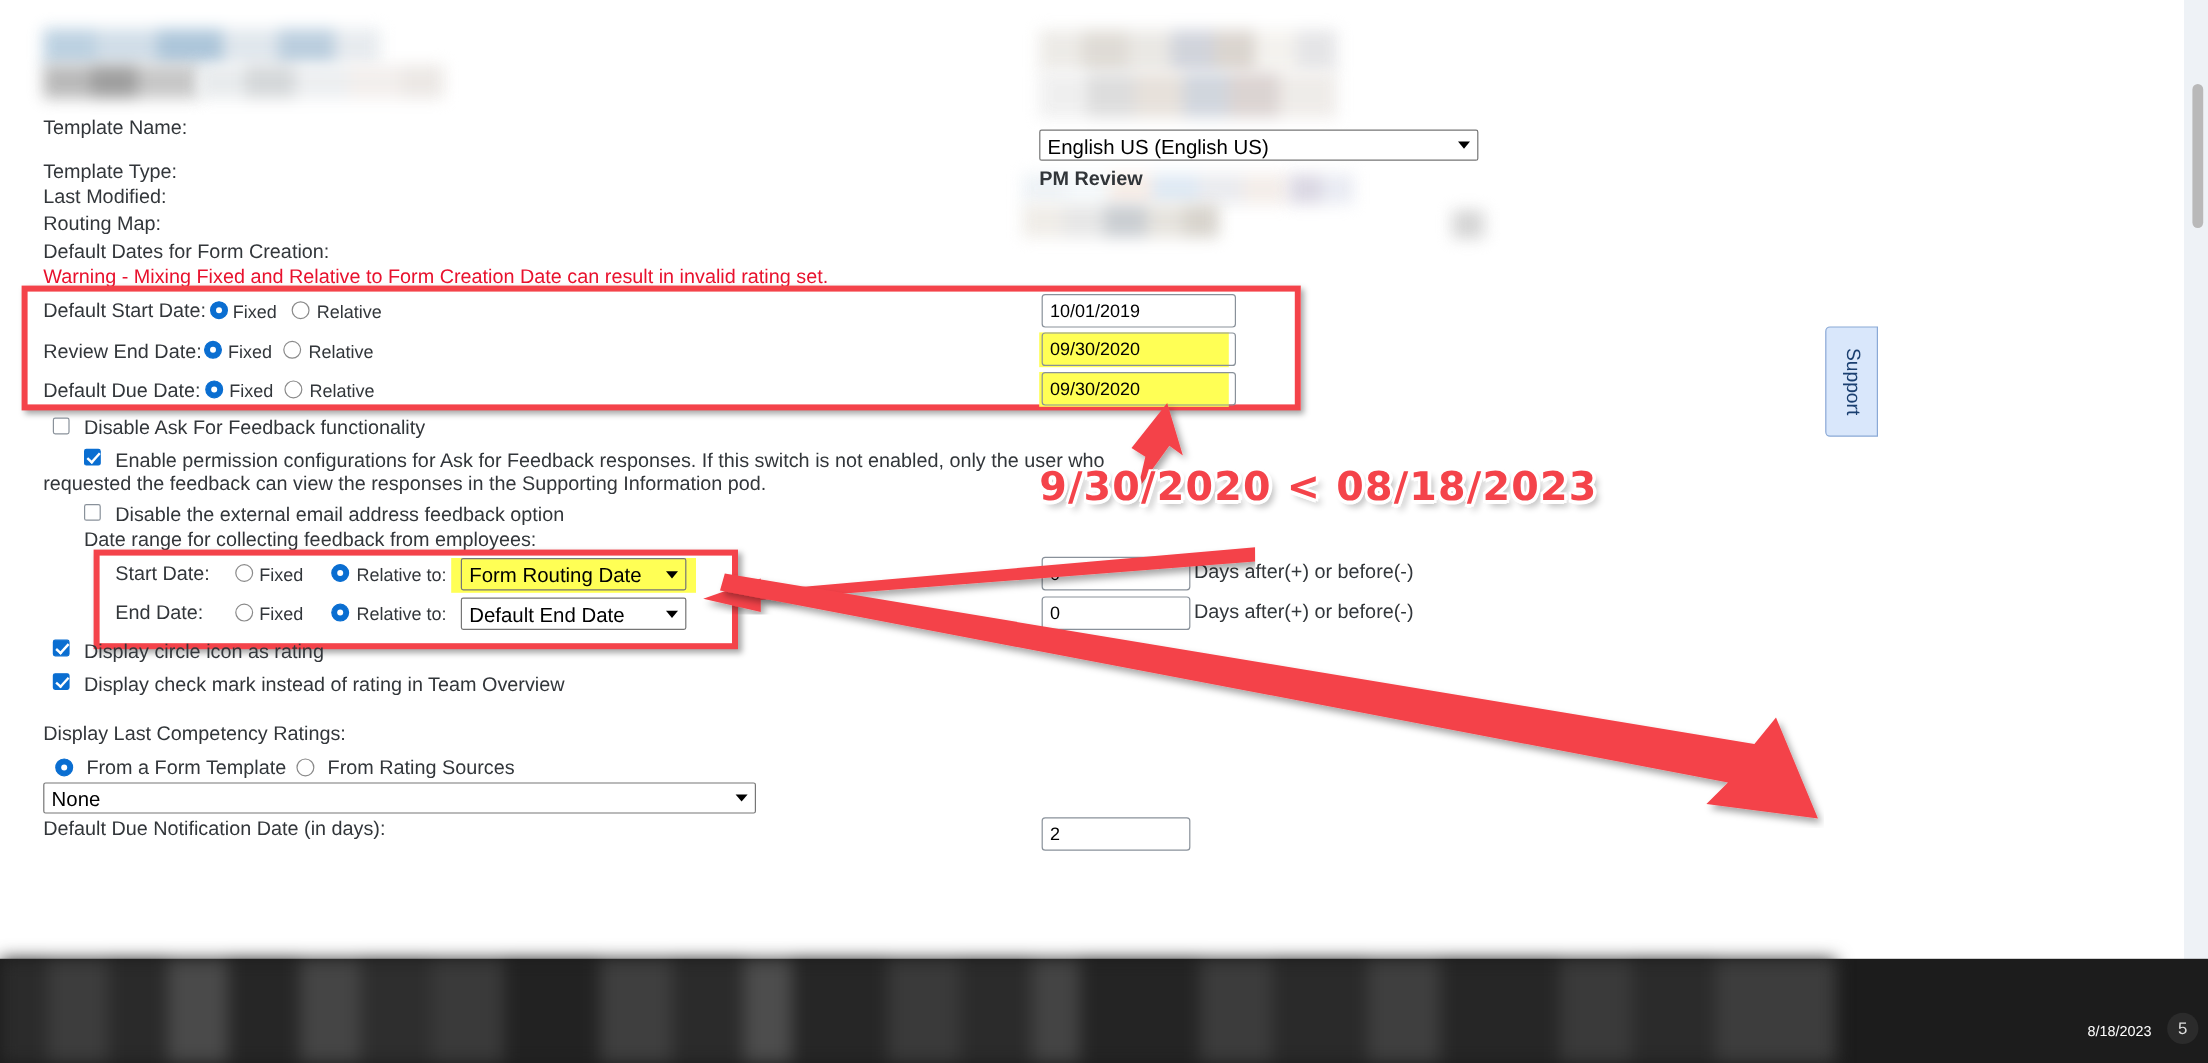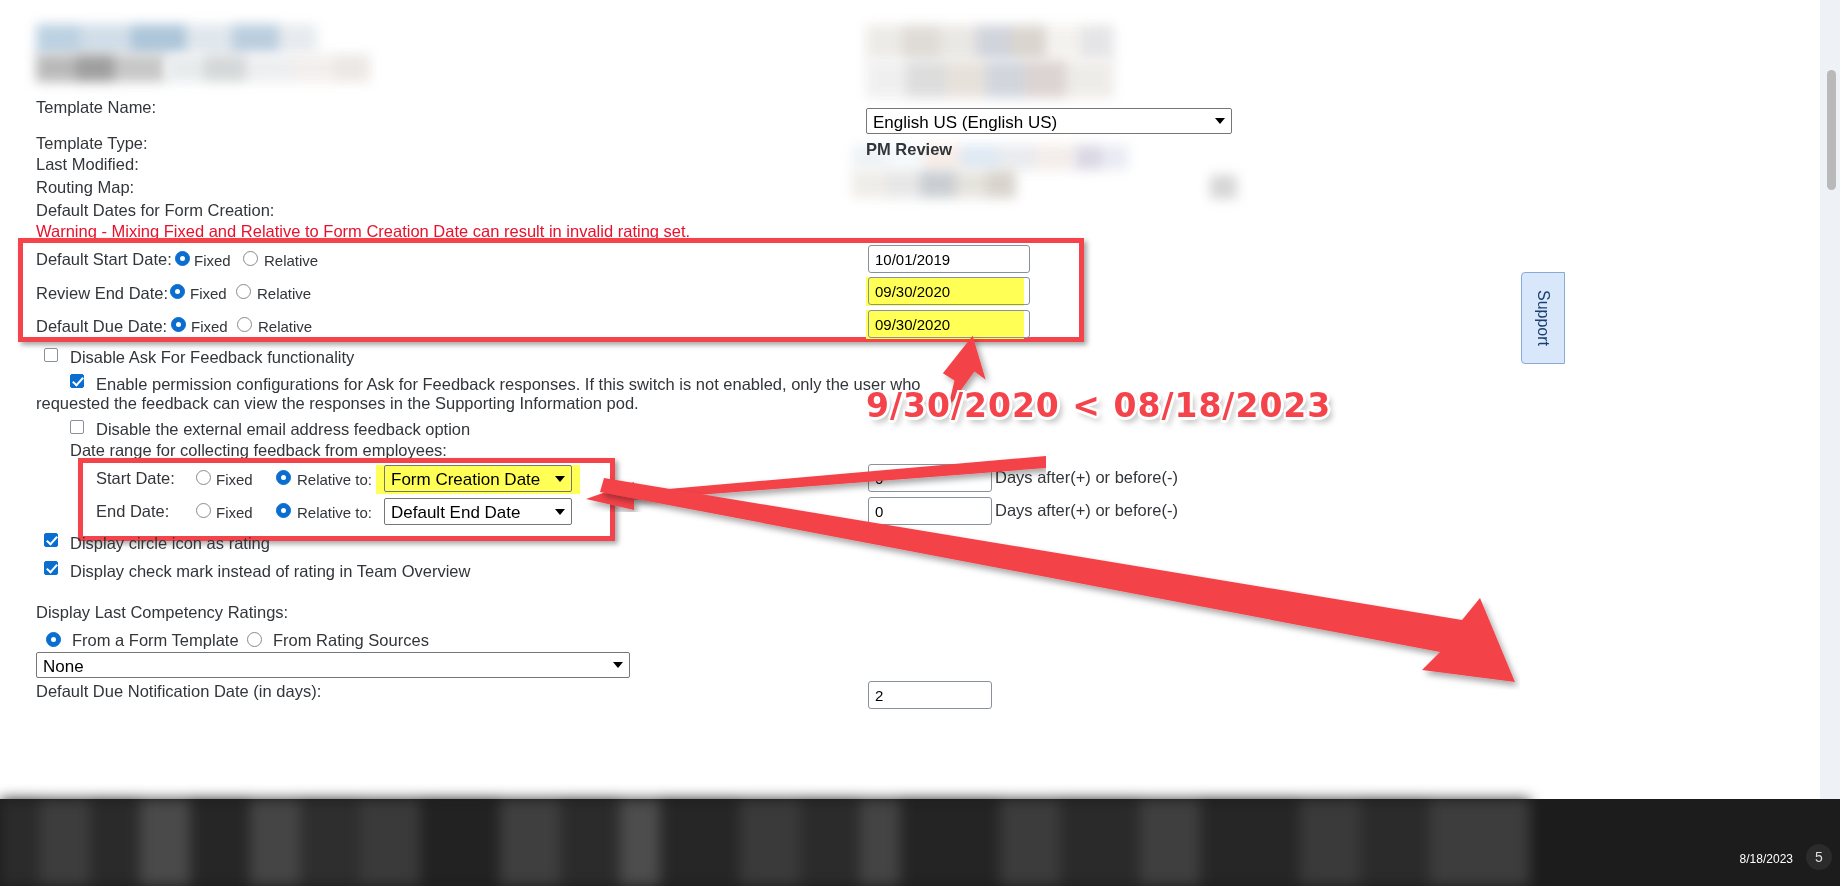--- a/index.html
+++ b/index.html
@@ -165,21 +165,21 @@
   <div class="rbox" style="left:78px;top:458px;width:537px;height:83px;"></div>
 
   <div>
     <div class="lbl" style="left:96px;top:469px;">Start Date:</div>
     <div class="radio" style="left:196px;top:470px;"></div>
     <div class="lbl" style="left:216px;top:471px;font-size:15px;">Fixed</div>
     <div class="radio on" style="left:276px;top:470px;"></div>
     <div class="lbl" style="left:297px;top:471px;font-size:15px;">Relative to:</div>
     <div class="hl" style="left:376px;top:465px;width:204px;height:29px;"></div>
     <div class="sel" style="left:384px;top:465px;width:188px;height:27px;background:transparent;">
-      <span>Form Creation Date</span>
+      <span>Form Routing Date</span>
       <span class="chev"></span>
     </div>
     <input class="tinput" style="left: 868px; top: 464px; width: 124px; height: 28px;" value="0">
     <div class="lbl" style="left:995px;top:468px;">Days after(+) or before(-)</div>
   </div>
 
   <div>
     <div class="lbl" style="left:96px;top:502px;">End Date:</div>
     <div class="radio" style="left:196px;top:503px;"></div>
     <div class="lbl" style="left:216px;top:504px;font-size:15px;">Fixed</div>

